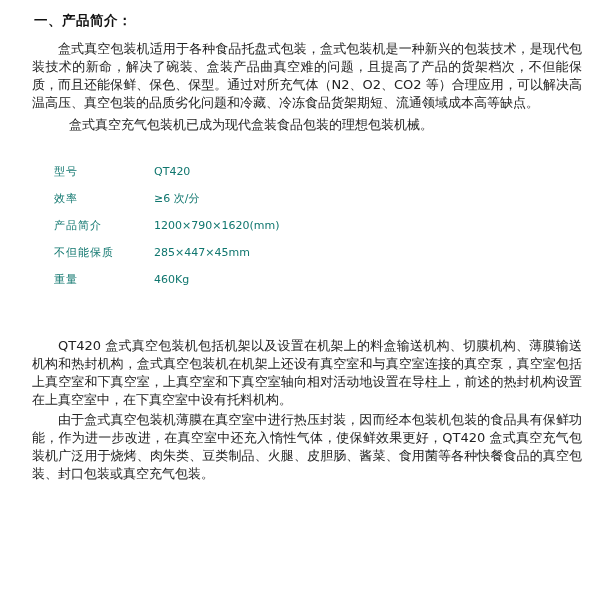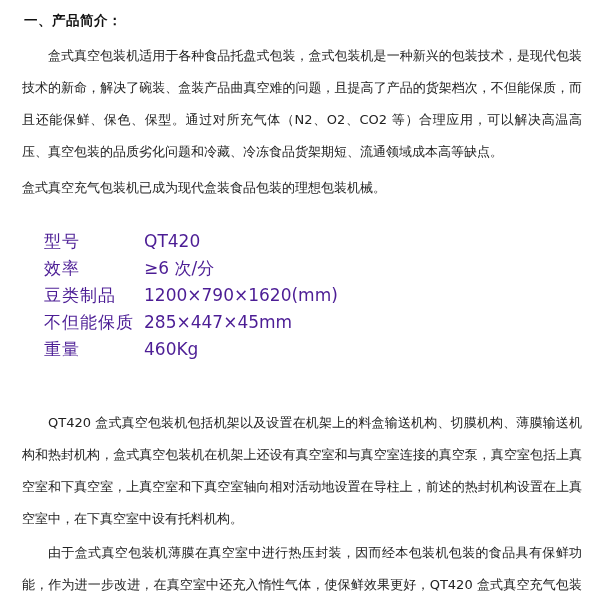--- a/index.html
+++ b/index.html
@@ -12,49 +12,50 @@
     background: #ffffff;
     font-family: "DejaVu Sans", "Liberation Sans", sans-serif;
     color: #1a1a1a;
     overflow: hidden;
   }
   .page {
     position: relative;
     width: 604px;
     height: 605px;
     box-sizing: border-box;
-    padding: 12px 22px 0 22px;
+    padding: 12px 22px 0 32px;
   }
   .section-heading {
     font-size: 13.5px;
     font-weight: bold;
     color: #111111;
     letter-spacing: 0.5px;
     margin: 0 0 10px 0;
     padding-left: 2px;
   }
   .para {
     font-size: 13px;
-    line-height: 32px;
+    line-height: 18px;
     color: #222222;
     text-align: justify;
     margin: 0 0 4px 0;
     text-indent: 2em;
   }
   .para.no-indent {
     text-indent: 0;
+    margin-left: 37px;
   }
   .block-intro {
     margin-bottom: 24px;
   }
   .spec-table {
     border-collapse: collapse;
     margin: 0 0 0 22px;
-    font-size: 17px;
-    color: #4c1d95;
+    font-size: 11px;
+    color: #0f766e;
   }
   .spec-table td {
     padding: 3px 0;
     line-height: 21px;
     vertical-align: top;
   }
   .spec-label {
     width: 100px;
     letter-spacing: 1px;
   }
@@ -84,21 +85,21 @@
       <tbody>
         <tr>
           <td class="spec-label">型号</td>
           <td class="spec-value">QT420</td>
         </tr>
         <tr>
           <td class="spec-label">效率</td>
           <td class="spec-value">≥6 次/分</td>
         </tr>
         <tr>
-          <td class="spec-label">豆类制品</td>
+          <td class="spec-label">产品简介</td>
           <td class="spec-value">1200×790×1620(mm)</td>
         </tr>
         <tr>
           <td class="spec-label">不但能保质</td>
           <td class="spec-value">285×447×45mm</td>
         </tr>
         <tr>
           <td class="spec-label">重量</td>
           <td class="spec-value">460Kg</td>
         </tr>

